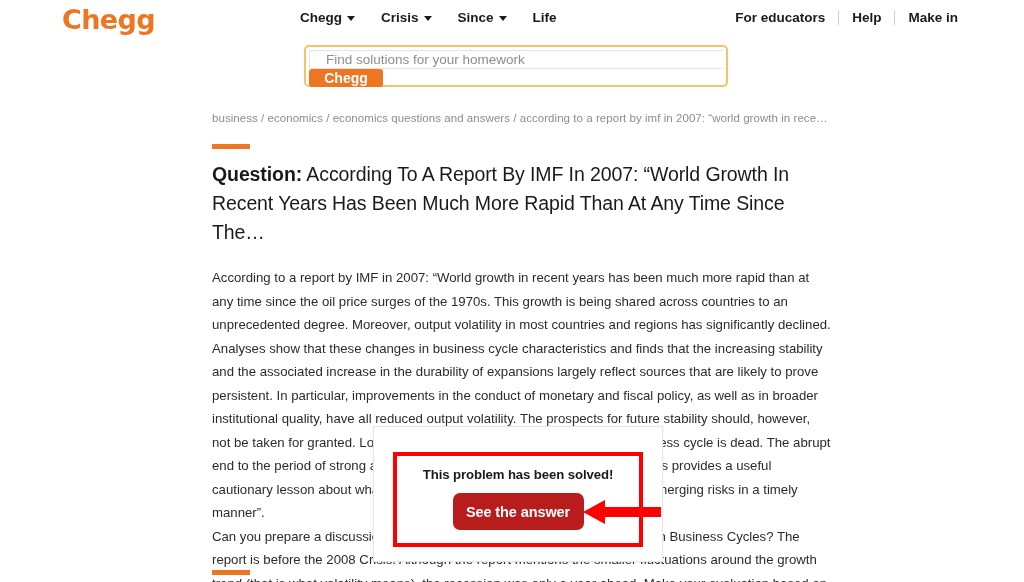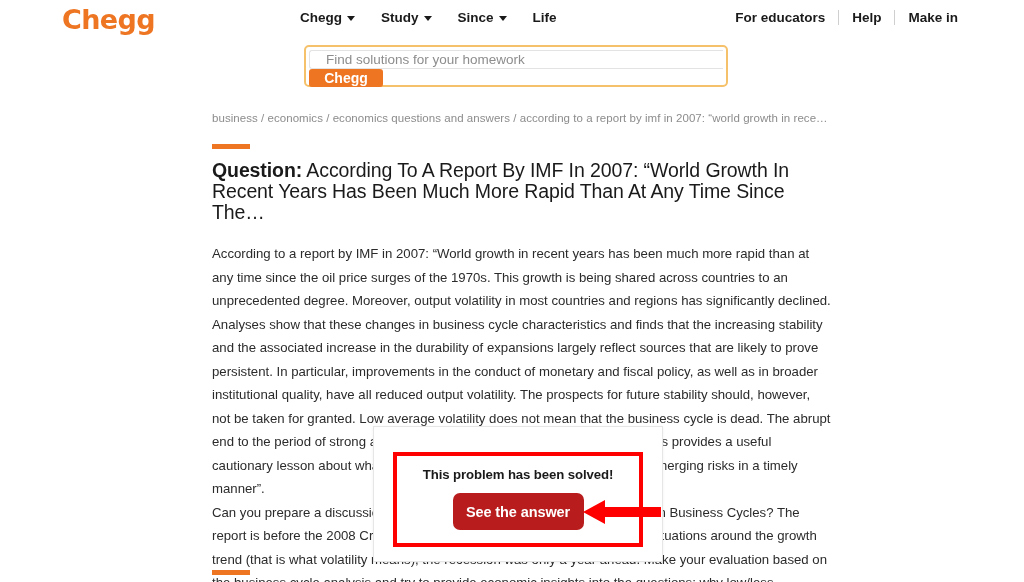--- a/index.html
+++ b/index.html
@@ -137,21 +137,21 @@
     letter-spacing: 0.05px;
   }
   .orange-rule {
     width: 38px;
     height: 5px;
     background: #EE7623;
     margin-bottom: 11px;
   }
   .question-title {
     font-size: 19.5px;
-    line-height: 21px;
+    line-height: 29px;
     color: #1a1a1a;
     font-weight: normal;
     margin: 0 0 19px 0;
     letter-spacing: -0.1px;
   }
   .question-title .q-label { font-weight: bold; }
 
   .body-text {
     font-size: 13.2px;
     line-height: 23.5px;
@@ -233,21 +233,21 @@
 <div class="header">
 
   <div class="logo">Chegg</div>
 
   <div class="nav-main">
     <div class="nav-item">
       <span>Chegg</span>
       <span class="caret"></span>
     </div>
     <div class="nav-item">
-      <span>Study</span>
+      <span>Crisis</span>
       <span class="caret"></span>
     </div>
     <div class="nav-item">
       <span>Since</span>
       <span class="caret"></span>
     </div>
     <div class="nav-item">
       <span>Life</span>
     </div>
   </div>

